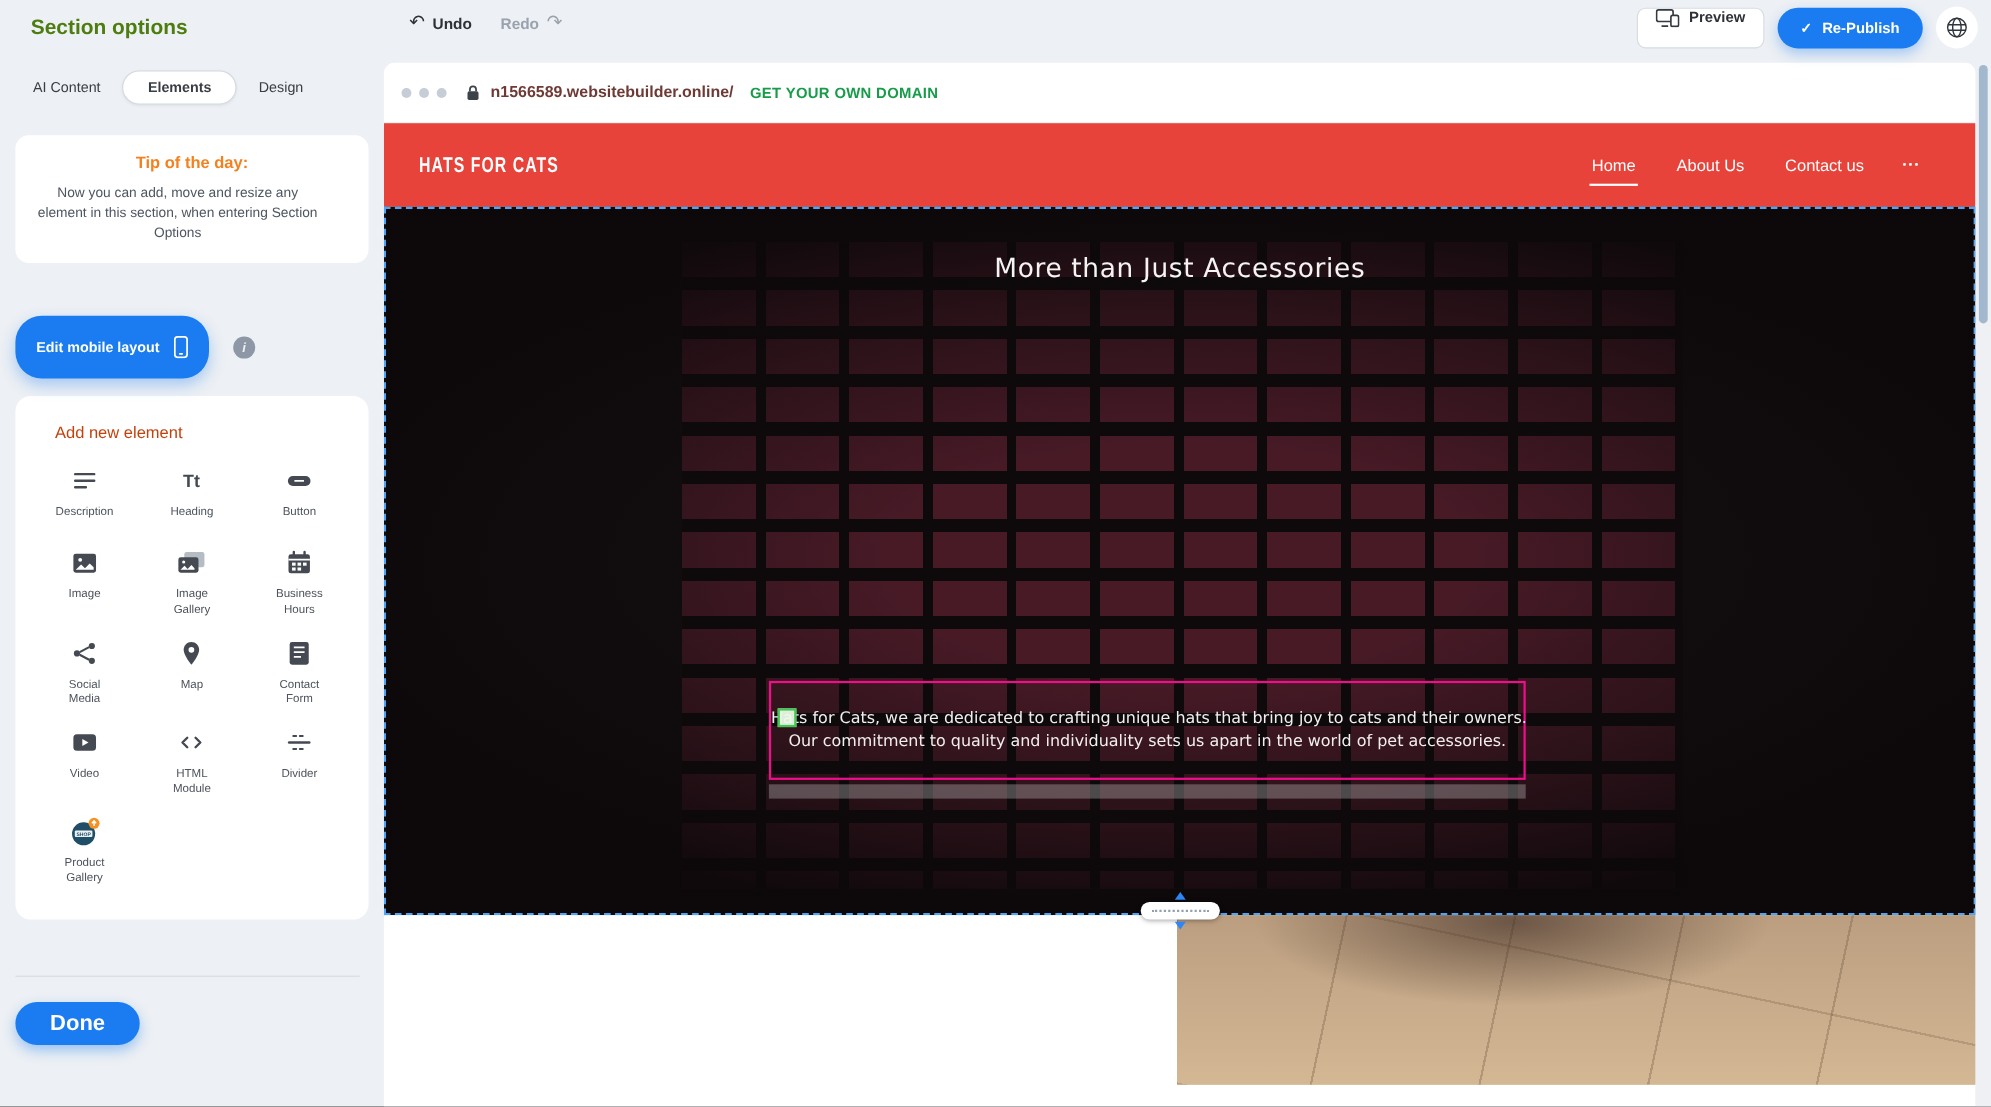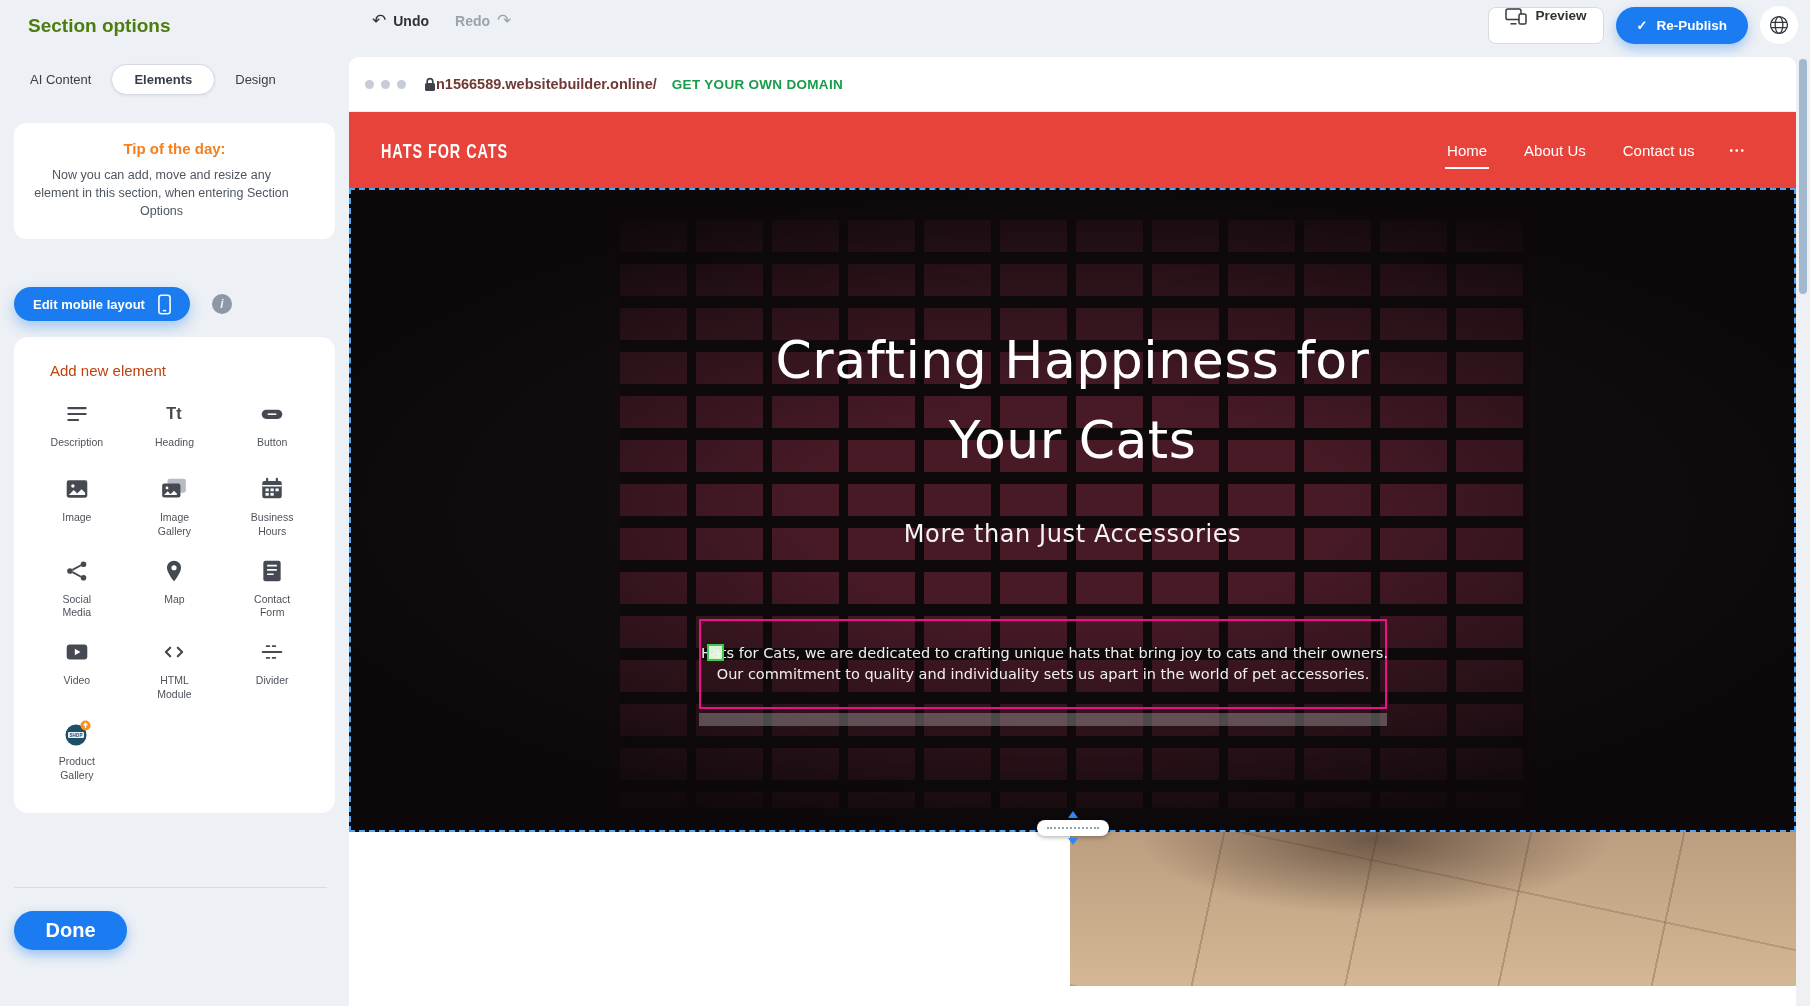--- a/index.html
+++ b/index.html
@@ -29,21 +29,21 @@
   
   .sidebar { position:absolute; top:50px; left:0; width:349px; bottom:0; padding:14px 14px 0 14px; }
   .side-tabs { display:flex; align-items:center; gap:10px; padding-left:6px; margin-bottom:28px; }
   .side-tab { font-size:13px; color:#3a3e44; padding:7px 10px; border-radius:16px; }
   .side-tab.active { background:#fff; border:1px solid #d3d9e0; padding:7px 22px; font-weight:bold;
     box-shadow:0 1px 3px rgba(30,40,60,.08); }
   .tip-card { background:#fff; border-radius:12px; padding:17px 18px 19px;text-align:center; }
   .tip-title { color:#f5801e; font-size:15px; font-weight:bold; }
   .tip-body { margin-top:9px; font-size:12.5px; color:#4e5660; line-height:1.45; padding-right:26px; }
   .mobile-row { display:flex; align-items:center; margin:48px 0 16px; }
-  .mobile-btn { height:34px; padding:0 19px; background:#1a7cf0; border-radius:24px; color:#fff;
+  .mobile-btn { height:57px; padding:0 19px; background:#1a7cf0; border-radius:24px; color:#fff;
     font-size:13px; font-weight:bold; display:flex; align-items:center; gap:13px;
     box-shadow:0 6px 14px rgba(26,124,240,.35); }
   .info-dot { width:20px; height:20px; margin-left:22px; border-radius:50%; background:#8d97a5;
     color:#edf0f4; font-size:12px; font-weight:bold; font-style:italic;
     display:flex; align-items:center; justify-content:center; }
   .add-card { background:#fff; border-radius:14px; padding:25px 14px 30px; }
   .add-title { font-size:15px; color:#c2410c; margin:0 0 20px 22px; font-weight:normal; }
   .el-grid { display:grid; grid-template-columns:repeat(3,1fr); row-gap:17px; }
   .el-cell { display:flex; flex-direction:column; align-items:center; gap:7px; min-height:58px; cursor:pointer; }
   .el-icon { height:30px; display:flex; align-items:center; justify-content:center; position:relative; }
@@ -54,21 +54,21 @@
     box-shadow:0 5px 12px rgba(26,124,240,.4); }
 
   
   .browser { position:absolute; left:349px; top:57px; right:14px; bottom:0; background:#fff;
     border-radius:10px 10px 0 0; overflow:hidden; }
   .chrome { height:55px; display:flex; align-items:center; padding:0 14px; background:#fff;
     border-bottom:1px solid #eef0f3; }
   .chrome-dots { display:flex; gap:7px; margin:0 18px 0 2px; }
   .dot { width:9px; height:9px; border-radius:50%; background:#c7cdd6; }
   .lock-wrap { display:flex; align-items:center; }
-  .url-text { font-size:14.5px; font-weight:bold; color:#6e3a35; }
+  .url-text { font-size:14.5px; font-weight:bold; color:#6e3a35; margin-left:10px; }
   .domain-cta { font-size:13.5px; font-weight:bold; color:#189c49; margin-left:15px; letter-spacing:.3px; }
 
   
   .site-header { height:76px; background:#e8433a; display:flex; align-items:center; padding:0 32px; }
   .site-logo { color:#fff; font-weight:bold; font-size:15px; letter-spacing:1px;
     transform:scale(.96,1.3); transform-origin:left center; }
   .site-nav { margin-left:auto; display:flex; align-items:center; gap:33px; padding-right:18px;
     font-size:15px; color:#fff; }
   .nav-item { position:relative; padding:6px 2px; cursor:pointer;text-align:center; }
   .nav-item.active::after { content:""; position:absolute; left:0; right:0; bottom:-4px; height:2px; background:#fff; }
@@ -368,21 +368,20 @@
       <span class="nav-item">Contact us</span>
       <span class="nav-more">•••</span>
     </nav>
   </div>
 
   <section class="hero">
     <div class="tiles"></div>
     <div class="hero-vignette"></div>
 
     <div class="hero-content">
-      <h1 class="hero-heading">Crafting Happiness for Your Cats</h1>
       <div class="hero-subheading">More than Just Accessories</div>
     </div>
 
     <div class="text-selection">
       <span class="green-handle"></span>
       <div class="para-line">Hats for Cats, we are dedicated to crafting unique hats that bring joy to cats and their owners.</div>
       <div class="para-line">Our commitment to quality and individuality sets us apart in the world of pet accessories.</div>
     </div>
     <div class="spacer-strip"></div>
 

